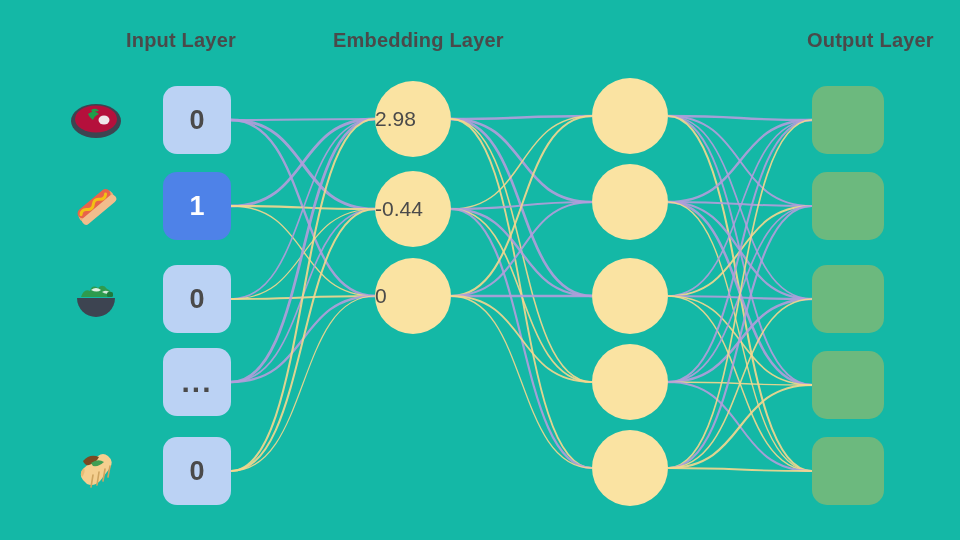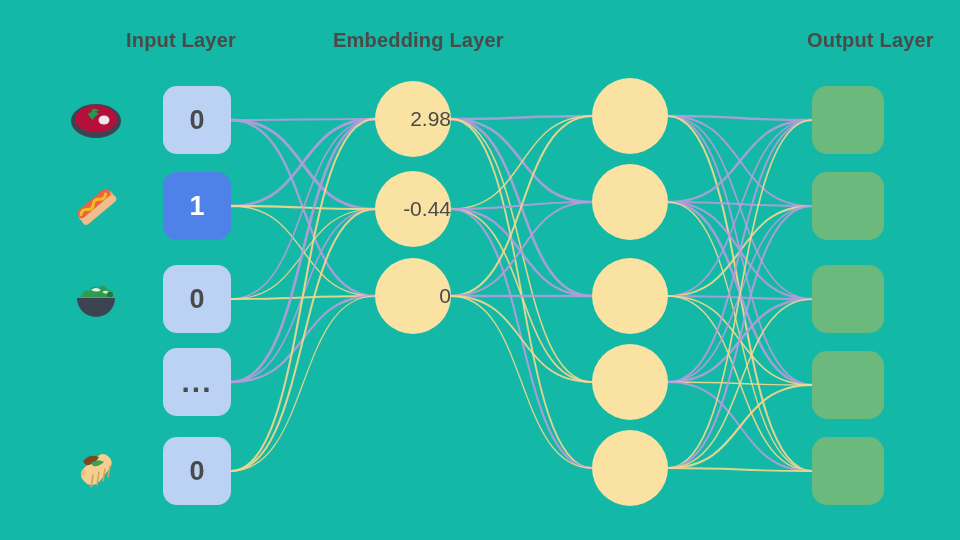--- a/index.html
+++ b/index.html
@@ -84,21 +84,21 @@
 
   
   .circle-node {
     position: absolute;
     width: 76px;
     height: 76px;
     border-radius: 50%;
     background: #fae3a2;
     display: flex;
     align-items: center;
-    justify-content: flex-end;
+    justify-content: flex-start;
     font-family: "Liberation Sans", sans-serif;
     font-size: 21px;
     font-weight: normal;
     color: #4a4a4a;
     box-sizing: border-box;
   }
 
   
   .output-box {
     position: absolute;

